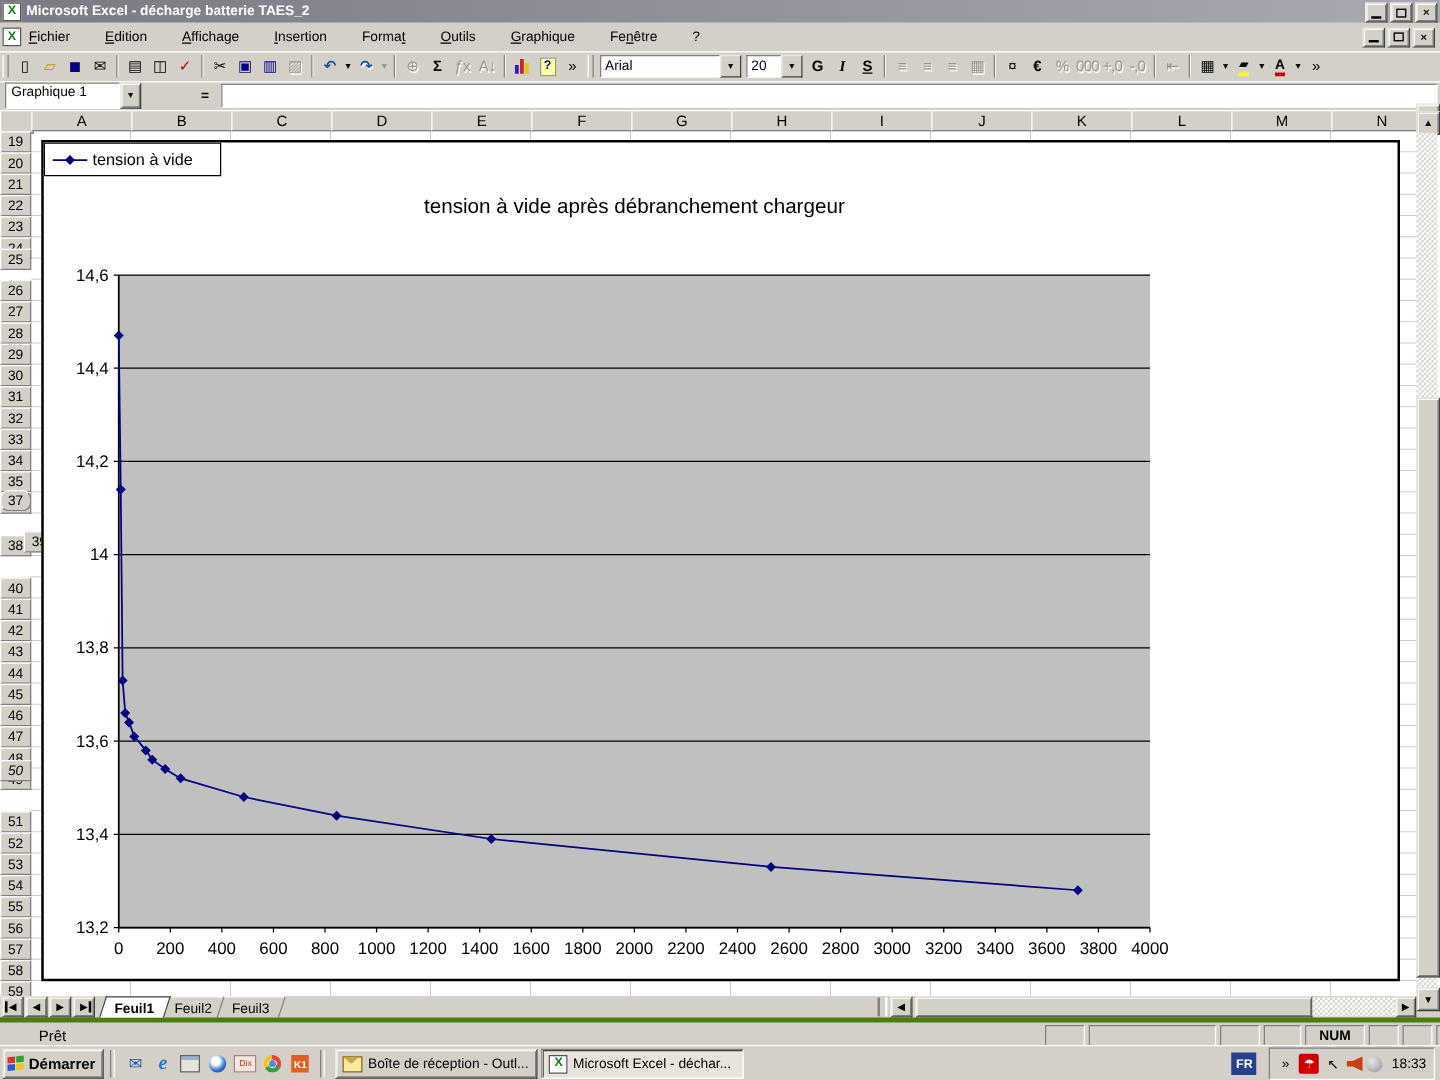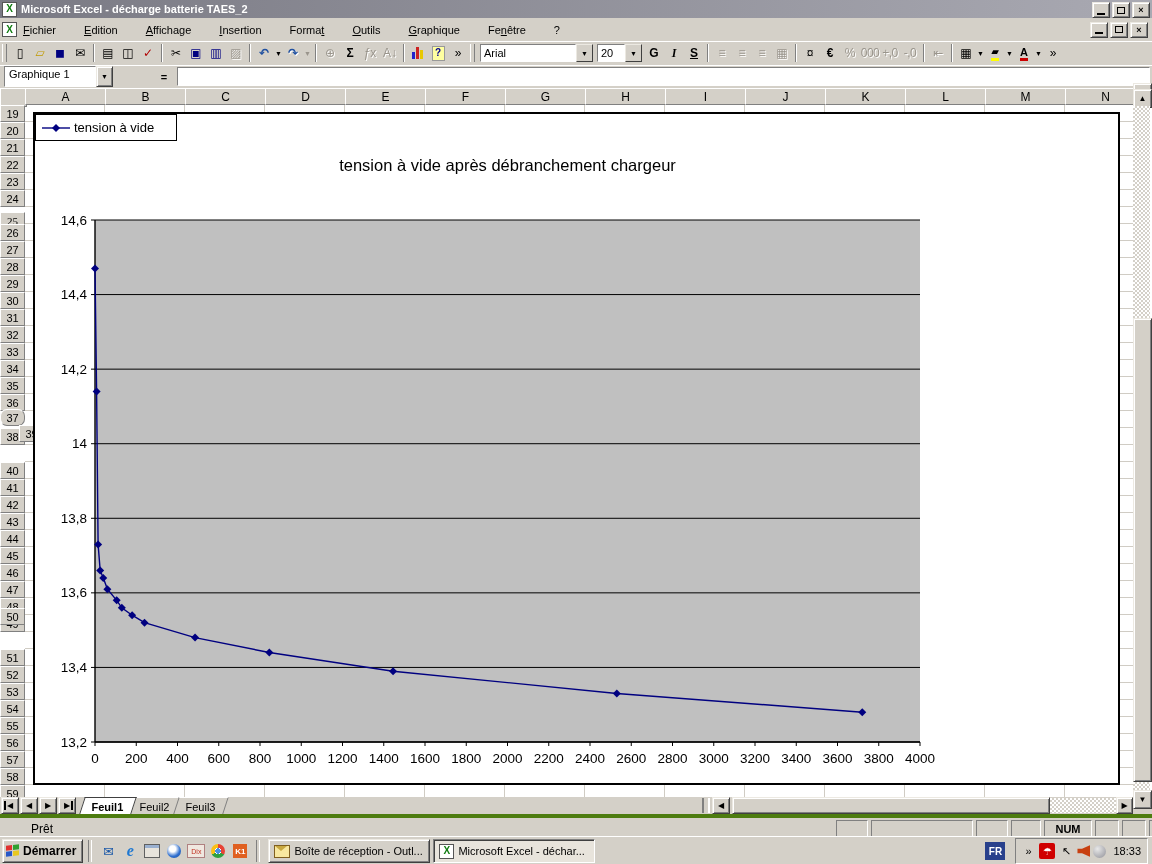--- a/index.html
+++ b/index.html
@@ -357,46 +357,46 @@
         <div class="abs colhead" data-name="column-header-M" style="left: 985px; width: 81px;">M</div>
         <div class="abs colhead" data-name="column-header-N" style="left: 1065px; width: 81px;">N</div>
       </div>
     <div id="rowheads" data-name="row-headers">
         <div class="abs rowhead" data-name="row-header-19" style="top: 17px;">19</div>
         <div class="abs rowhead" data-name="row-header-20" style="top: 34px;">20</div>
         <div class="abs rowhead" data-name="row-header-21" style="top: 51px;">21</div>
         <div class="abs rowhead" data-name="row-header-22" style="top: 68px;">22</div>
         <div class="abs rowhead" data-name="row-header-23" style="top: 85px;">23</div>
         <div class="abs rowhead" data-name="row-header-24" style="top: 102px;">24</div>
-        <div class="abs rowhead" data-name="row-header-25" style="top: 124px; font-family: Liberation Serif, serif;">25</div>
+        <div class="abs rowhead" data-name="row-header-25" style="top: 111px;">25</div>
         <div class="abs rowhead" data-name="row-header-26" style="top: 136px;">26</div>
         <div class="abs rowhead" data-name="row-header-27" style="top: 153px;">27</div>
         <div class="abs rowhead" data-name="row-header-28" style="top: 170px;">28</div>
         <div class="abs rowhead" data-name="row-header-29" style="top: 187px;">29</div>
         <div class="abs rowhead" data-name="row-header-30" style="top: 204px;">30</div>
         <div class="abs rowhead" data-name="row-header-31" style="top: 221px;">31</div>
         <div class="abs rowhead" data-name="row-header-32" style="top: 238px;">32</div>
         <div class="abs rowhead" data-name="row-header-33" style="top: 255px;">33</div>
         <div class="abs rowhead" data-name="row-header-34" style="top: 272px;">34</div>
         <div class="abs rowhead" data-name="row-header-35" style="top: 289px;">35</div>
         <div class="abs rowhead" data-name="row-header-36" style="top: 306px;">36</div>
-        <div class="abs rowhead" data-name="row-header-37" style="top: 321px; border-radius: 7px;">37</div>
+        <div class="abs rowhead" data-name="row-header-37" style="top: 304px; border-radius: 7px;">37</div>
         <div class="abs rowhead" data-name="row-header-38" style="top: 340px;">38</div>
         <div class="abs rowhead" data-name="row-header-39" style="top: 337px; margin-left: 19px;">39</div>
         <div class="abs rowhead" data-name="row-header-40" style="top: 374px;">40</div>
         <div class="abs rowhead" data-name="row-header-41" style="top: 391px;">41</div>
         <div class="abs rowhead" data-name="row-header-42" style="top: 408px;">42</div>
         <div class="abs rowhead" data-name="row-header-43" style="top: 425px;">43</div>
         <div class="abs rowhead" data-name="row-header-44" style="top: 442px; text-align: right;">44</div>
         <div class="abs rowhead" data-name="row-header-45" style="top: 459px;">45</div>
         <div class="abs rowhead" data-name="row-header-46" style="top: 476px;">46</div>
         <div class="abs rowhead" data-name="row-header-47" style="top: 493px;">47</div>
         <div class="abs rowhead" data-name="row-header-48" style="top: 510px;">48</div>
         <div class="abs rowhead" data-name="row-header-49" style="top: 527px;">49</div>
-        <div class="abs rowhead" data-name="row-header-50" style="top: 520px;">50</div>
+        <div class="abs rowhead" data-name="row-header-50" style="top: 520px; font-style: italic;">50</div>
         <div class="abs rowhead" data-name="row-header-51" style="top: 561px;">51</div>
         <div class="abs rowhead" data-name="row-header-52" style="top: 578px;">52</div>
         <div class="abs rowhead" data-name="row-header-53" style="top: 595px;">53</div>
         <div class="abs rowhead" data-name="row-header-54" style="top: 612px;">54</div>
         <div class="abs rowhead" data-name="row-header-55" style="top: 629px;">55</div>
         <div class="abs rowhead" data-name="row-header-56" style="top: 646px;">56</div>
         <div class="abs rowhead" data-name="row-header-57" style="top: 663px;">57</div>
         <div class="abs rowhead" data-name="row-header-58" style="top: 680px;">58</div>
         <div class="abs rowhead" data-name="row-header-59" style="top: 697px;">59</div>
       </div>

